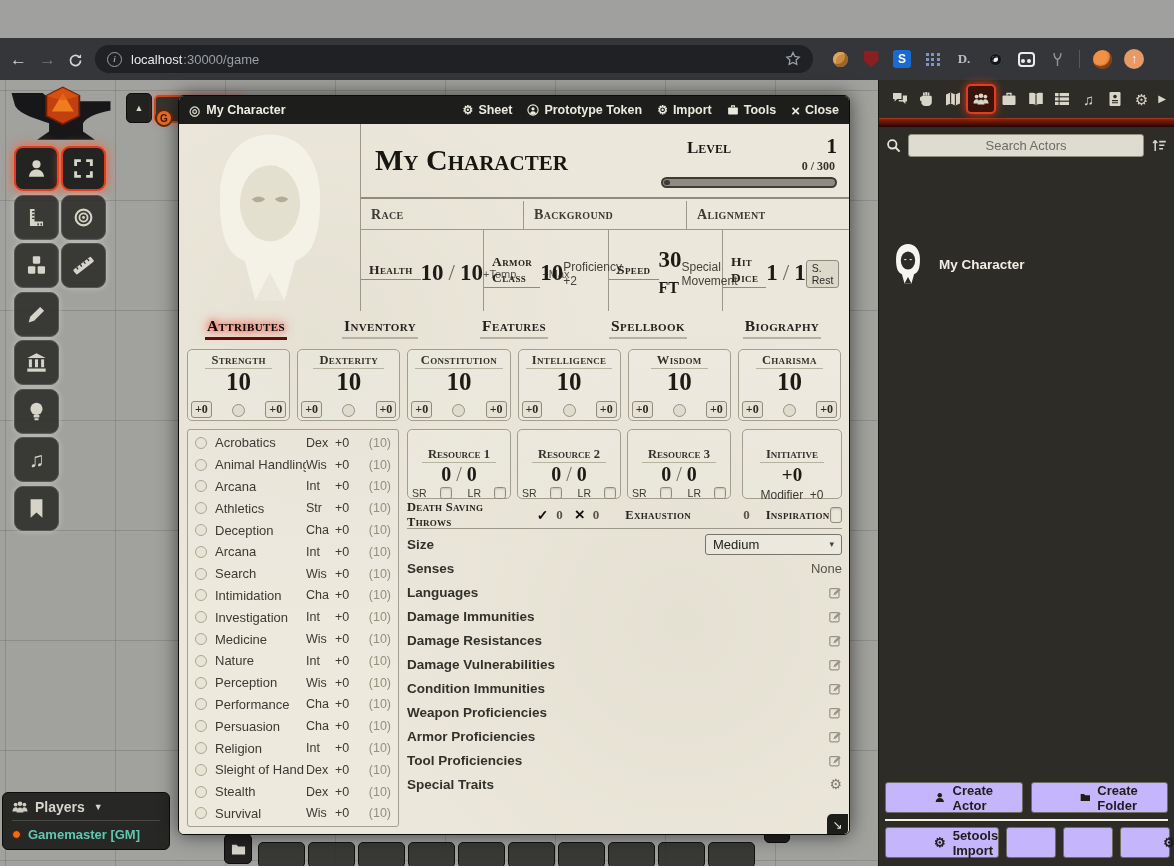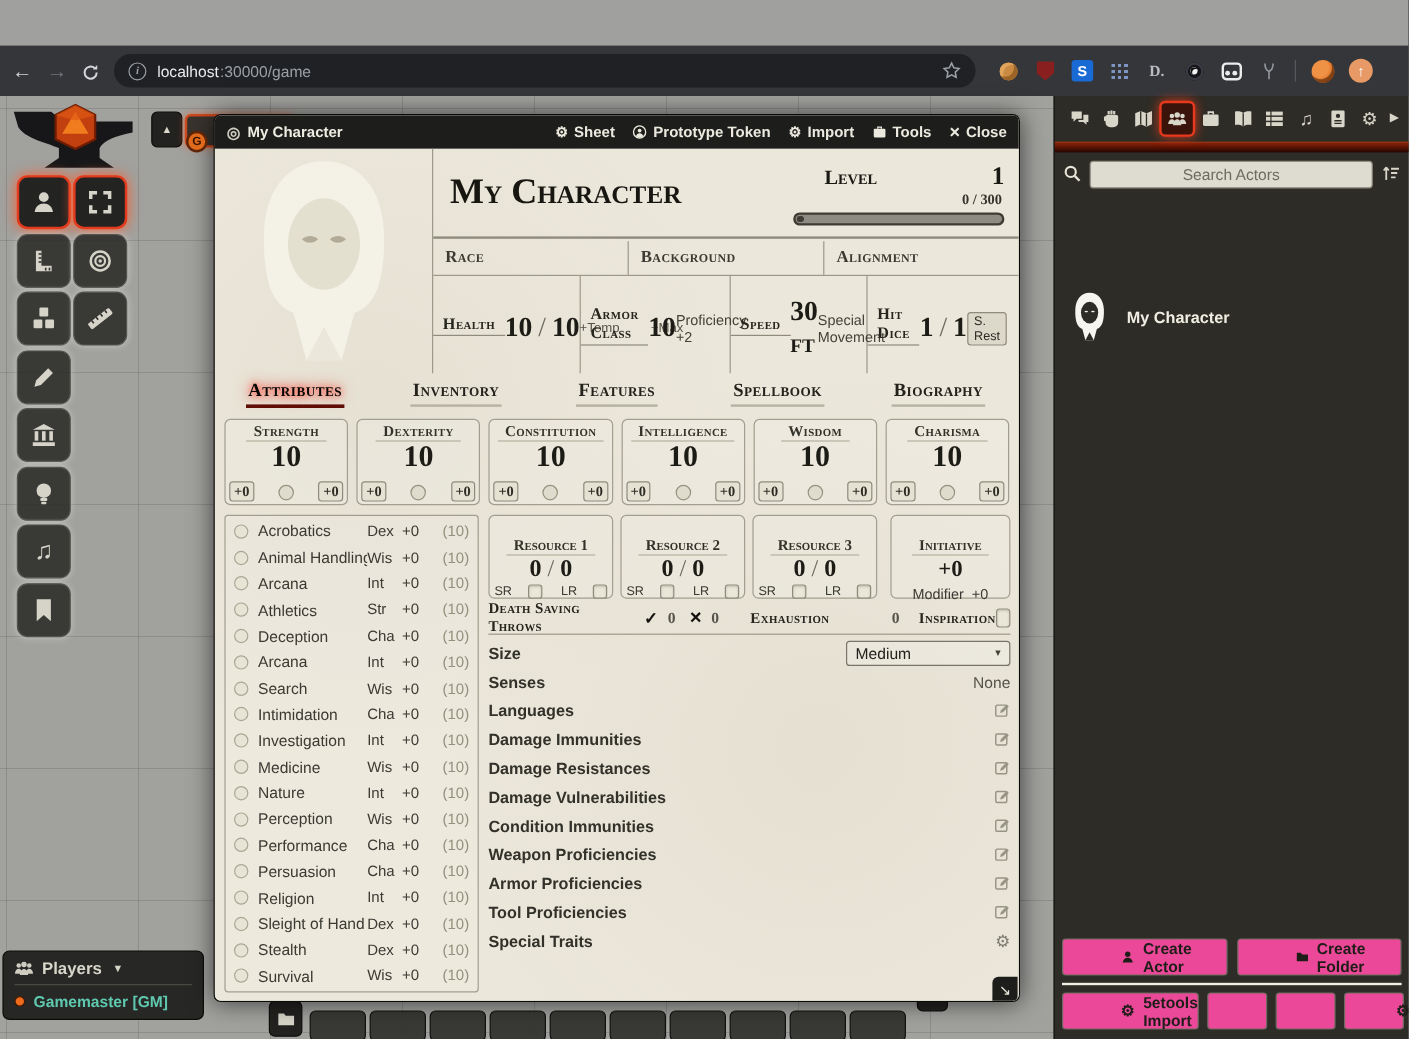--- a/index.html
+++ b/index.html
@@ -272,21 +272,21 @@
   #search-row .icon-svg{width:15px;height:15px;color:#e6e4d8;flex:none;}
   #actor-search{flex:1;height:23px;background:#dedbd0;border:1px solid #8f8c80;border-radius:3px;
     text-align:center;font-size:13px;color:#5e5c52;font-family:"Liberation Sans",sans-serif;outline:none;}
   #actor-search::placeholder{color:#6e6c62;}
   #directory{position:absolute;left:0;top:158px;right:0;bottom:96px;}
   .actor-row{display:flex;align-items:center;padding:5px 8px;}
   .actor-avatar{width:42px;height:42px;flex:none;}
   .actor-avatar svg{width:42px;height:42px;}
   .actor-name{font-weight:700;font-size:13.5px;color:#f0eee2;margin-left:10px;}
   #sidebar-footer{position:absolute;left:6px;right:6px;bottom:8px;}
-  .sb-btn{background:#ec4899;border:1px solid #6e6b60;border-radius:3px;color:#1e1d18;
+  .sb-btn{background:#c4b5fd;border:1px solid #6e6b60;border-radius:3px;color:#1e1d18;
     font-weight:700;font-size:13px;display:flex;align-items:center;justify-content:center;gap:7px;height:31px;padding-left:48px;}
   .sb-btn .icon-svg{width:13px;height:13px;}
   .sb-btn .char-icon{font-size:13px;}
   #footer-row1{display:flex;gap:8px;}
   #footer-row1 .sb-btn{flex:1;}
   #footer-divider{border-top:2px solid #f2f0e5;margin:6px 0;}
   #footer-row2{display:flex;gap:7px;}
   #import-btn{flex:1;}
   .sq-btn{width:34px;flex:none;}
 

